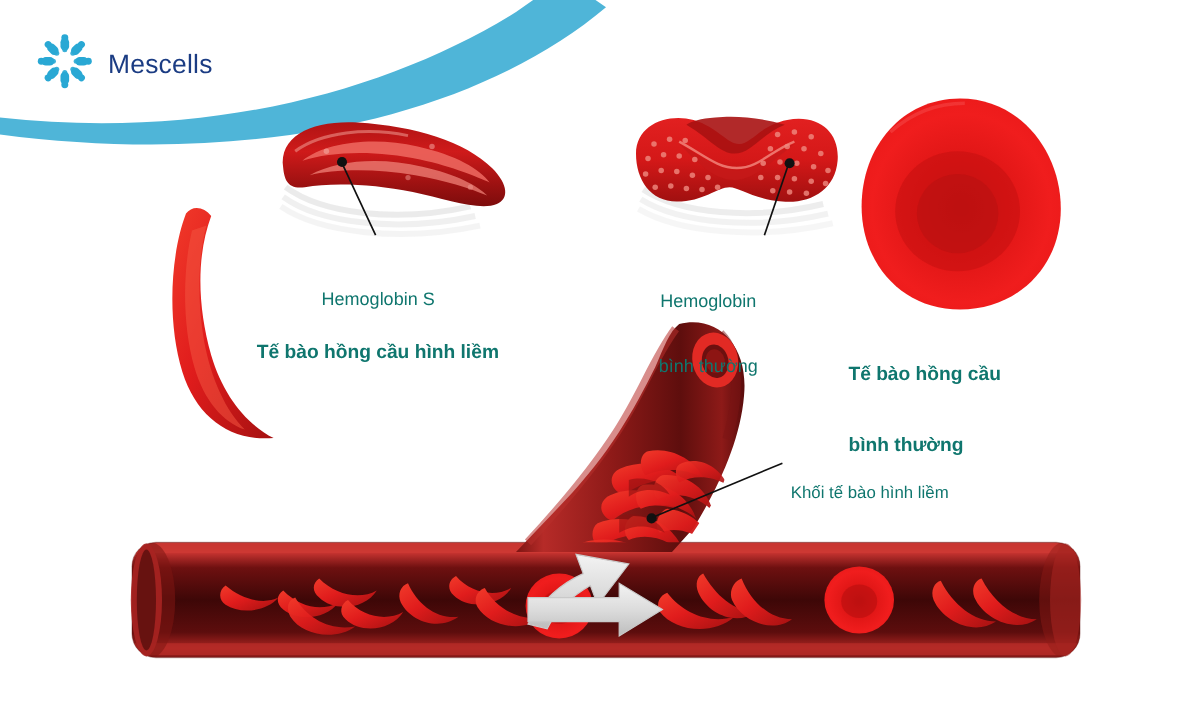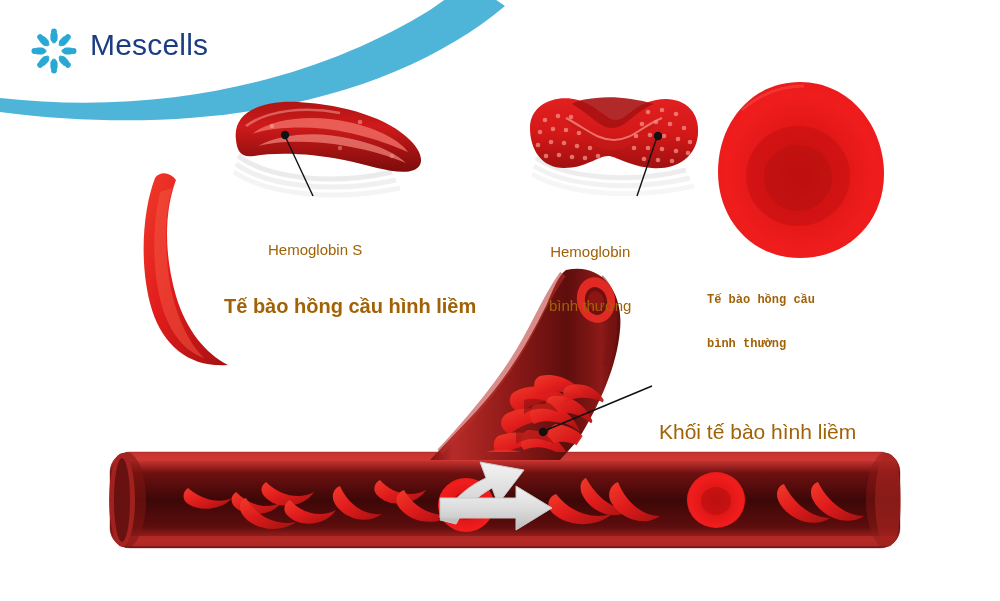--- a/index.html
+++ b/index.html
@@ -5,24 +5,24 @@
   html,body{margin:0;padding:0;}
   body{
     width:1000px;height:601px;
     background:#ffffff;
     font-family:"Liberation Sans", sans-serif;
     overflow:hidden;
     position:relative;
   }
   #stage{position:absolute;left:0;top:0;width:1000px;height:601px;}
   #art{position:absolute;left:0;top:0;}
-  .lbl{position:absolute;color:#a16207;white-space:pre;line-height:1.22;}
+  .lbl{position:absolute;color:#0f766e;white-space:pre;line-height:1.22;}
   .lbl.reg{font-weight:400;}
   .lbl.bold{font-weight:700;}
-  #brand{position:absolute;left:90px;top:28px;font-size:30px;font-weight:400;color:#1b3c83;letter-spacing:0.2px;}
+  #brand{position:absolute;left:90px;top:41px;font-size:22px;font-weight:400;color:#1b3c83;letter-spacing:0.2px;}
   #logo{position:absolute;left:30px;top:27px;width:48px;height:48px;}
 </style>
 </head>
 <body>
 
 <div id="stage">
 
   <svg id="art" width="1000" height="601" viewBox="0 0 1000 601">
     <defs>
 
@@ -334,31 +334,31 @@
       </g>
     </g>
   </svg>
 
   <div id="brand">Mescells</div>
 
   <div class="lbl reg" style="left:268px;top:204px;font-size:15px;">
     <div>Hemoglobin S</div>
   </div>
 
-  <div class="lbl bold" style="left:224px;top:245px;font-size:20px;">
+  <div class="lbl bold" style="left:214px;top:245px;font-size:16px;">
     <div>Tế bào hồng cầu hình liềm</div>
   </div>
 
   <div class="lbl reg" style="left:549px;top:206px;font-size:15px;text-align:center;">
     <div>Hemoglobin</div>
     <div>bình thường</div>
   </div>
 
-  <div class="lbl bold" style="left:707px;top:264px;font-size:12px;font-family:Liberation Mono, monospace;">
+  <div class="lbl bold" style="left:707px;top:264px;font-size:16px;">
     <div>Tế bào hồng cầu</div>
     <div>bình thường</div>
   </div>
 
-  <div class="lbl reg" style="left:659px;top:368px;font-size:21px;">
+  <div class="lbl reg" style="left:659px;top:368px;font-size:14px;">
     <div>Khối tế bào hình liềm</div>
   </div>
 
 </div>
 
 </body></html>

